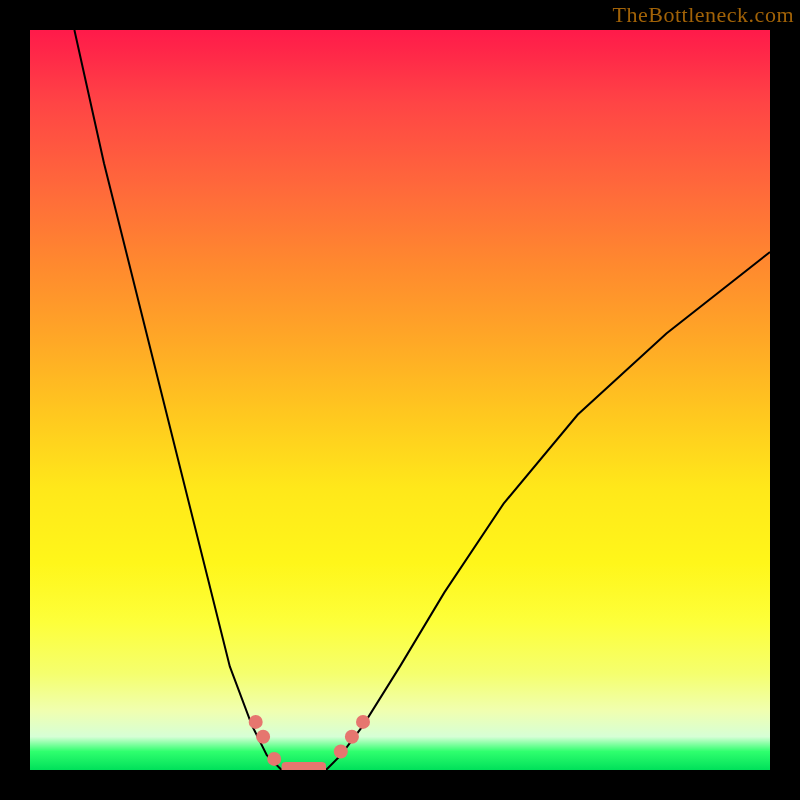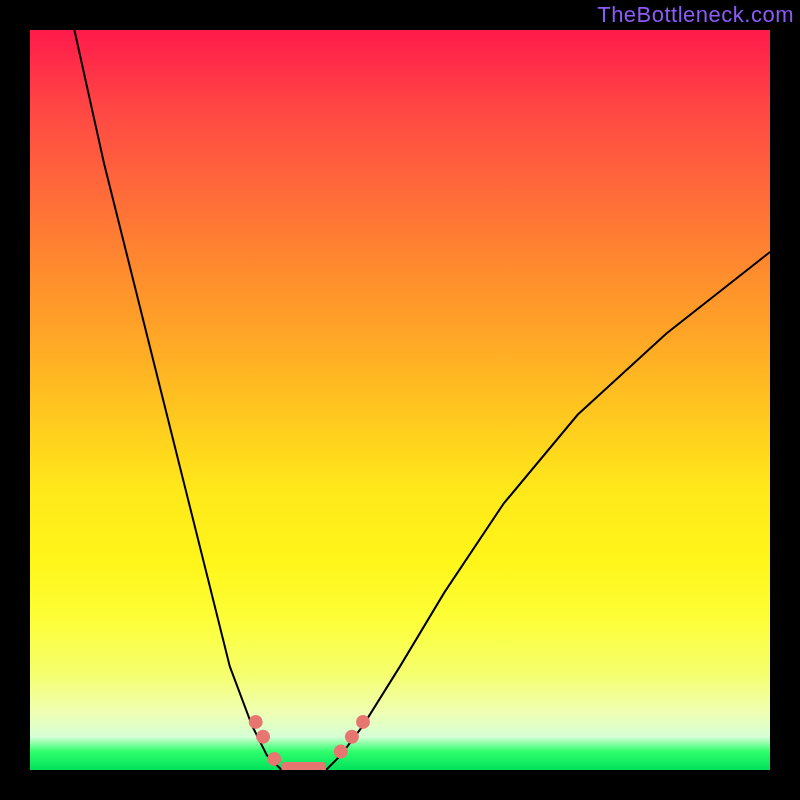--- a/index.html
+++ b/index.html
@@ -30,23 +30,23 @@
       #f0ffb0 92%,
       #d6ffd6 95.5%,
       #2fff6e 97.5%,
       #00e05a 100%
     );
   }
   .watermark {
     position: absolute;
     top: 2px;
     right: 6px;
-    font-family: Liberation Sans, sans-serif;
+    font-family: Liberation Serif, serif;
     font-size: 22px;
-    color: #8b5cf6;
+    color: #a16207;
     letter-spacing: 0.5px;
     user-select: none;
   }
   svg.curves {
     position: absolute;
     left: 0;
     top: 0;
     width: 740px;
     height: 740px;
   }

